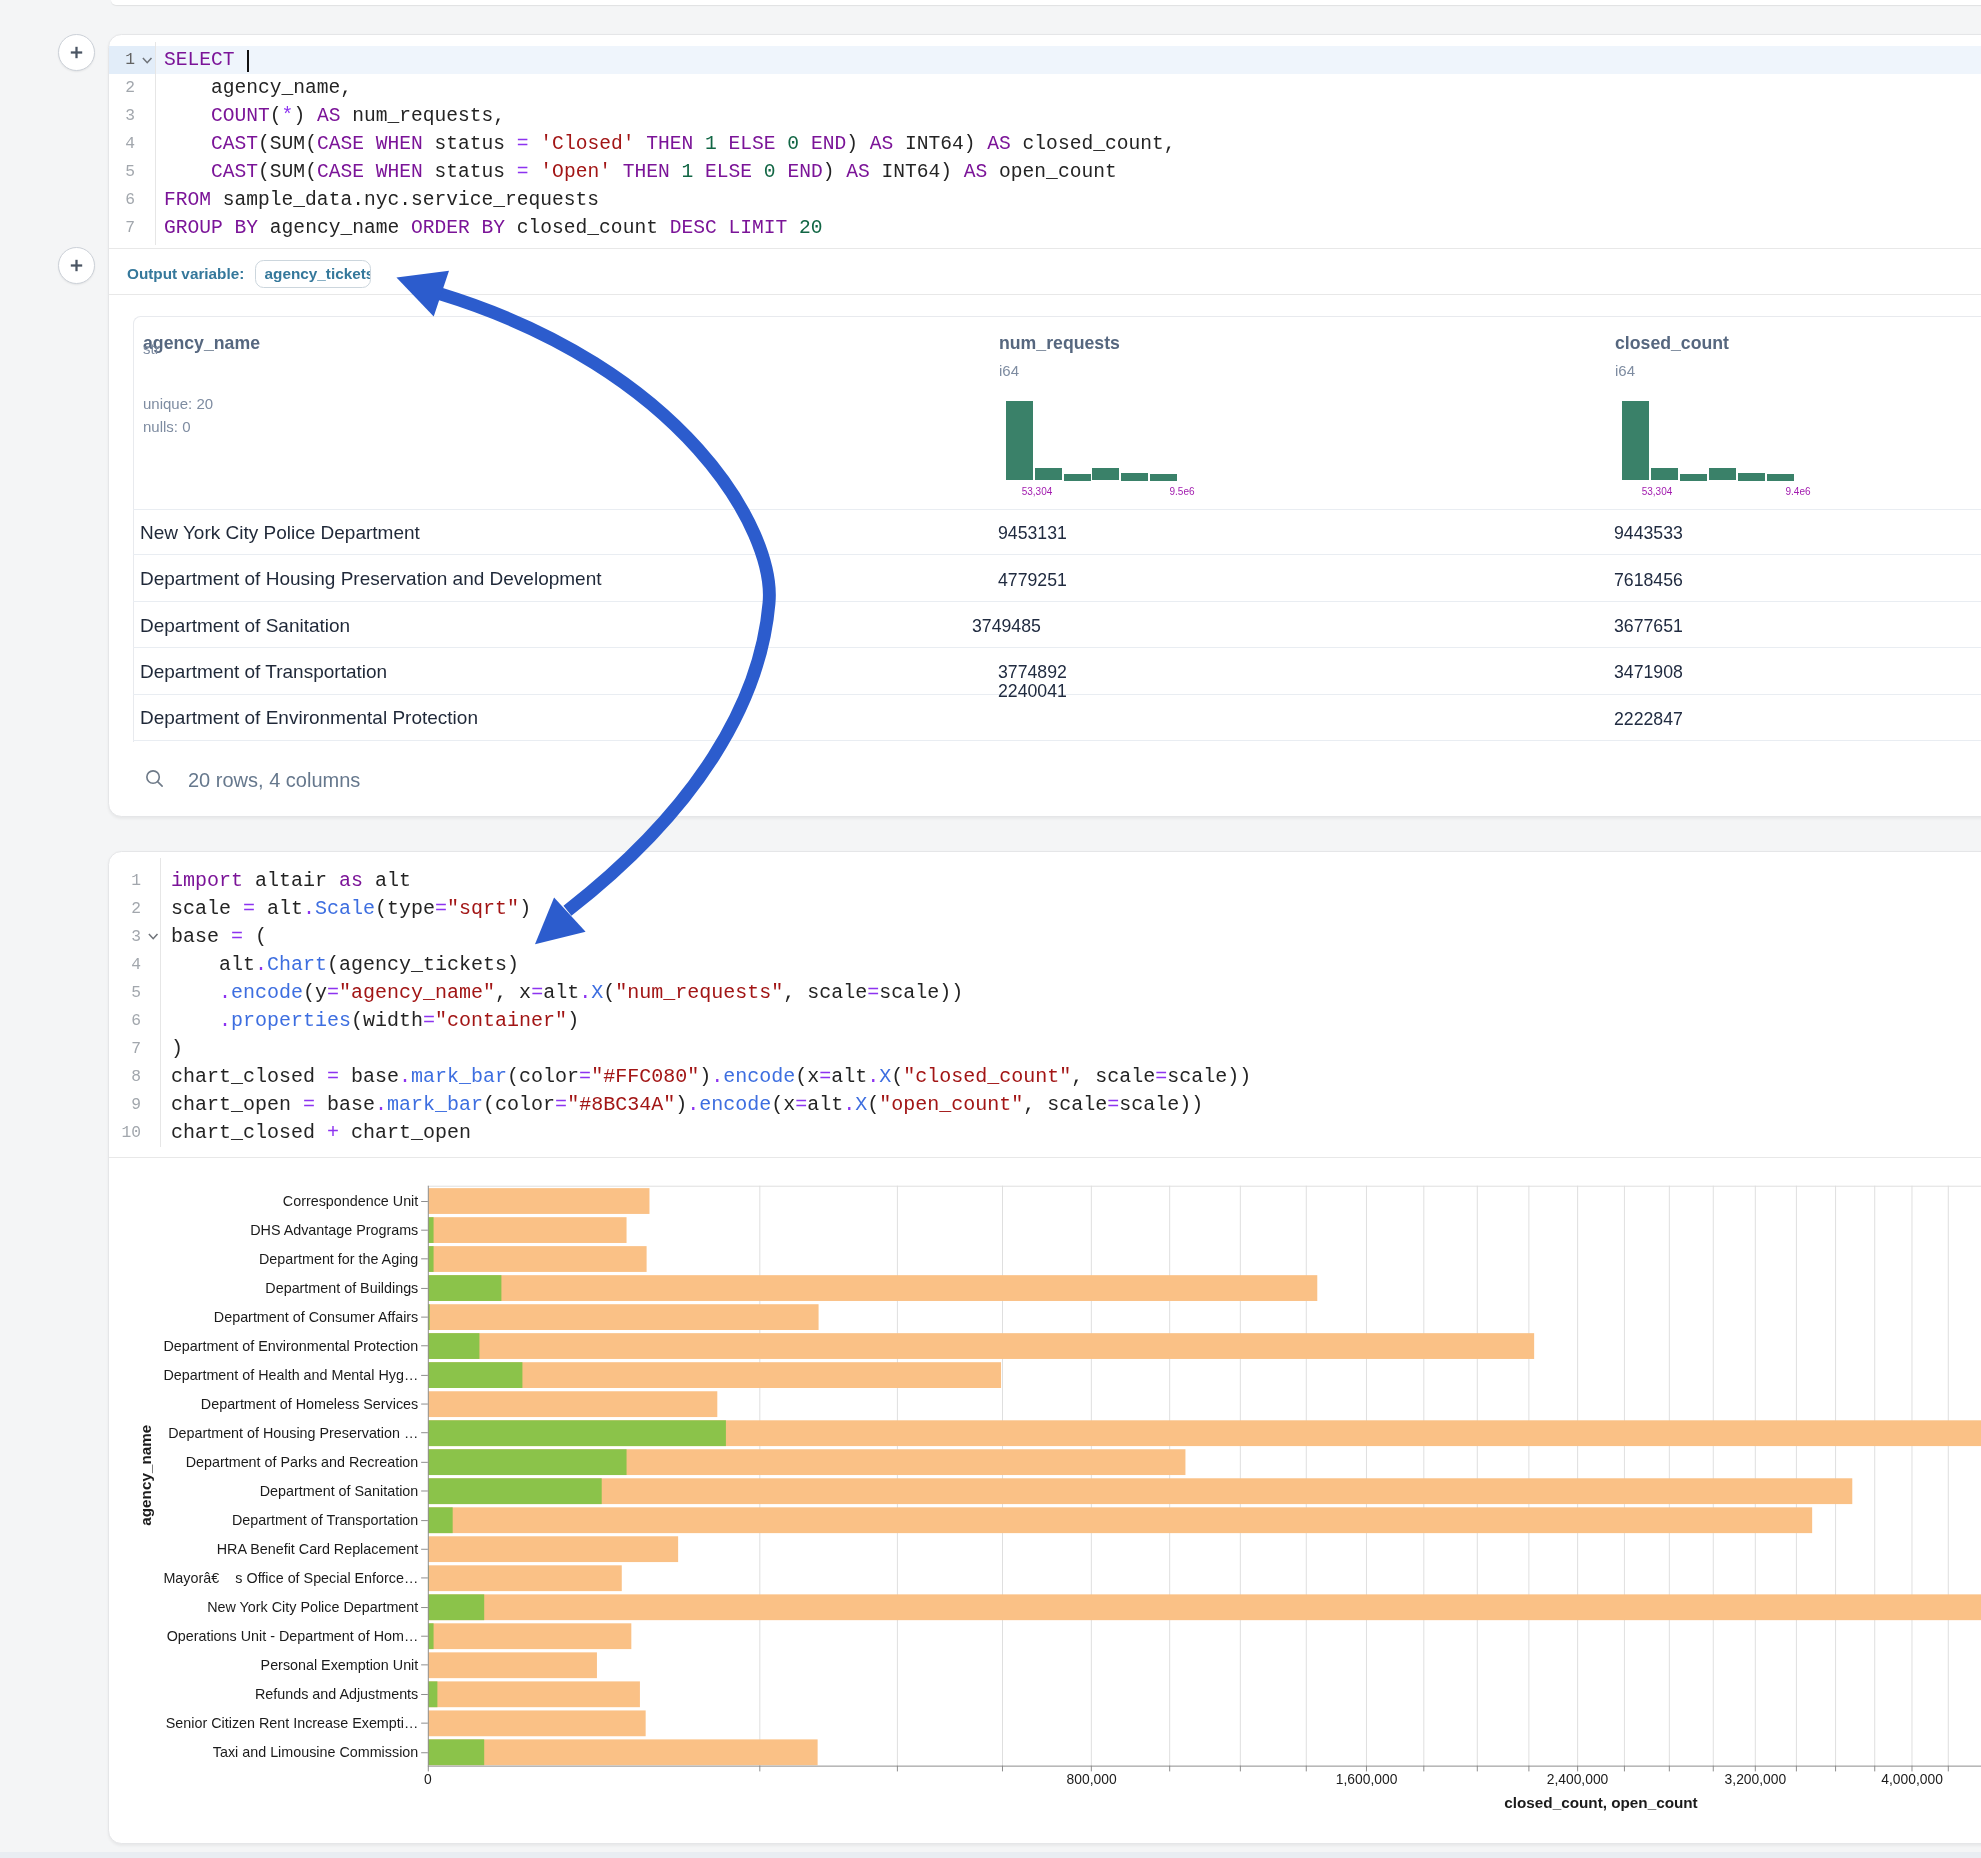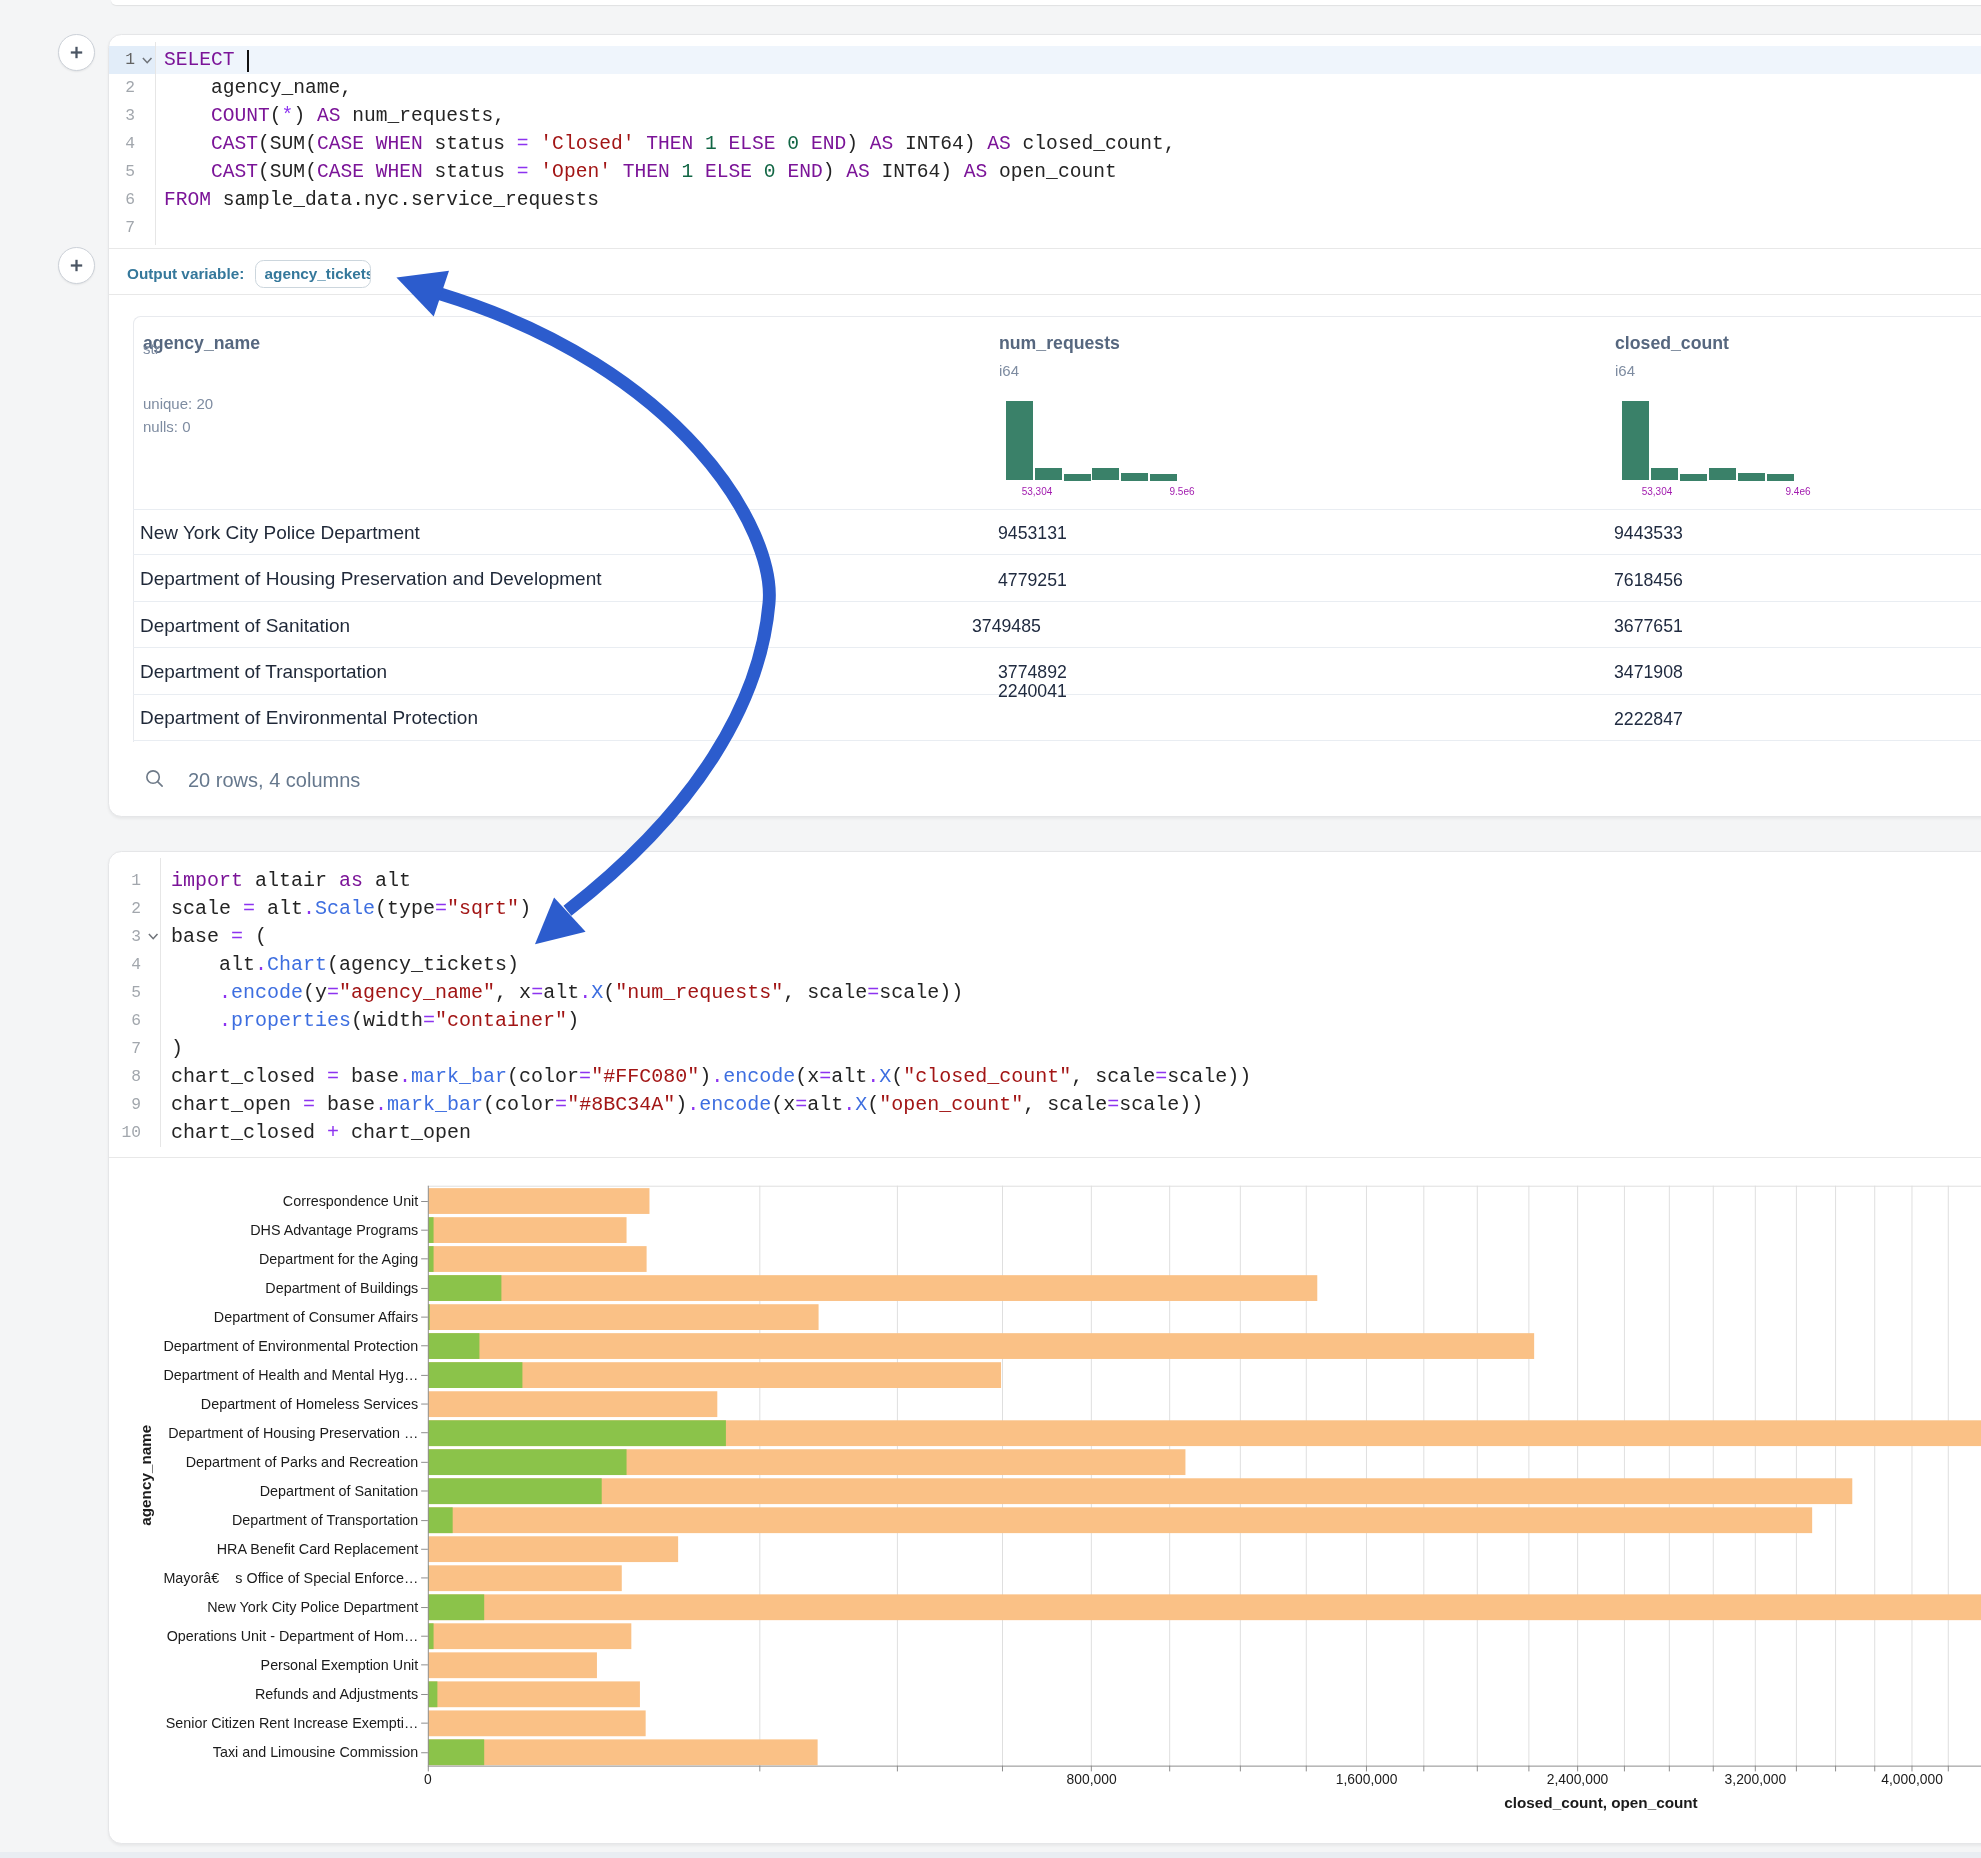--- a/index.html
+++ b/index.html
@@ -46,20 +46,21 @@
     <svg class="abs" style="left:141px;top:56px" width="12.4" height="8.6" viewBox="0 0 13 9">
       <polyline points="2,2 6.5,7 11,2" fill="none" stroke="#6f7379" stroke-width="1.6"></polyline>
     </svg>
     <div class="abs" style="left:155px;top:42px;width:1px;height:203px;background:#e6e6e6"></div>
     <pre class="cl" style="left:164px;top:46px"><span class="k">SELECT</span> </pre>
     <pre class="cl" style="left:164px;top:74px">    agency_name,</pre>
     <pre class="cl" style="left:164px;top:102px">    <span class="k">COUNT</span>(<span class="o">*</span>) <span class="k">AS</span> num_requests,</pre>
     <pre class="cl" style="left:164px;top:130px">    <span class="k">CAST</span>(SUM(<span class="k">CASE</span> <span class="k">WHEN</span> status <span class="o">=</span> <span class="s">'Closed'</span> <span class="k">THEN</span> <span class="n">1</span> <span class="k">ELSE</span> <span class="n">0</span> <span class="k">END</span>) <span class="k">AS</span> INT64) <span class="k">AS</span> closed_count,</pre>
     <pre class="cl" style="left:164px;top:158px">    <span class="k">CAST</span>(SUM(<span class="k">CASE</span> <span class="k">WHEN</span> status <span class="o">=</span> <span class="s">'Open'</span> <span class="k">THEN</span> <span class="n">1</span> <span class="k">ELSE</span> <span class="n">0</span> <span class="k">END</span>) <span class="k">AS</span> INT64) <span class="k">AS</span> open_count</pre>
     <pre class="cl" style="left:164px;top:186px"><span class="k">FROM</span> sample_data.nyc.service_requests</pre>
+    <pre class="cl" style="left:164px;top:214px"><span class="k">GROUP</span> <span class="k">BY</span> agency_name <span class="k">ORDER</span> <span class="k">BY</span> closed_count <span class="k">DESC</span> <span class="k">LIMIT</span> <span class="n">20</span></pre>
     <div class="abs" style="left:247px;top:50px;width:1.5px;height:22px;background:#111"></div>
     <div class="abs" style="left:109px;top:248px;width:1872px;height:1px;background:#e8e8e8"></div>
     <div class="abs" style="left:127px;top:265px;font-size:15.3px;font-weight:bold;color:#35789b">Output variable:&nbsp;</div>
     <div class="abs" style="left:255px;top:260px;width:116px;height:28px;border:1.4px solid #ccd6dd;border-radius:8.6px;overflow:hidden;font-size:15.3px;font-weight:bold;color:#35789b;line-height:25px;padding-left:8.6px;white-space:nowrap">agency_tickets</div>
     <div class="abs" style="left:109px;top:294px;width:1872px;height:1px;background:#e8e8e8"></div>
     <div class="abs" style="left:133px;top:316px;width:1849px;height:426px;border:1px solid #e8eaee;border-right:none;border-bottom:none;border-top-left-radius:7.6px"></div>
     <div class="hline" style="left:133px;top:509px;width:1849px"></div>
     <div class="hline" style="left:133px;top:554px;width:1849px"></div>
     <div class="hline" style="left:133px;top:601px;width:1849px"></div>
     <div class="hline" style="left:133px;top:647px;width:1849px"></div>

